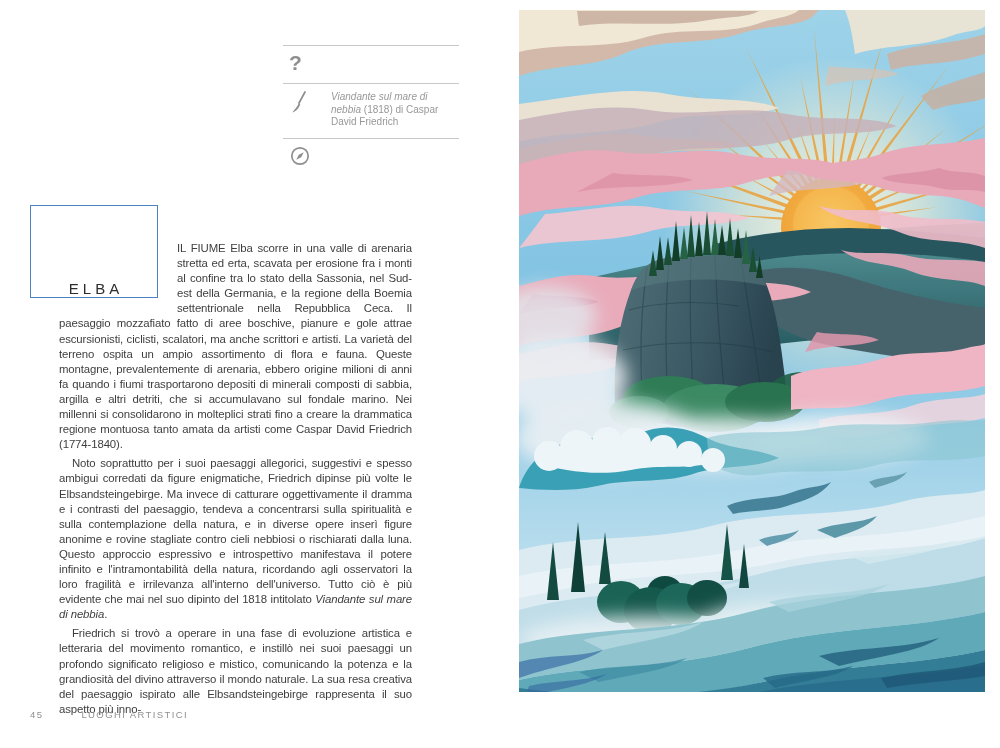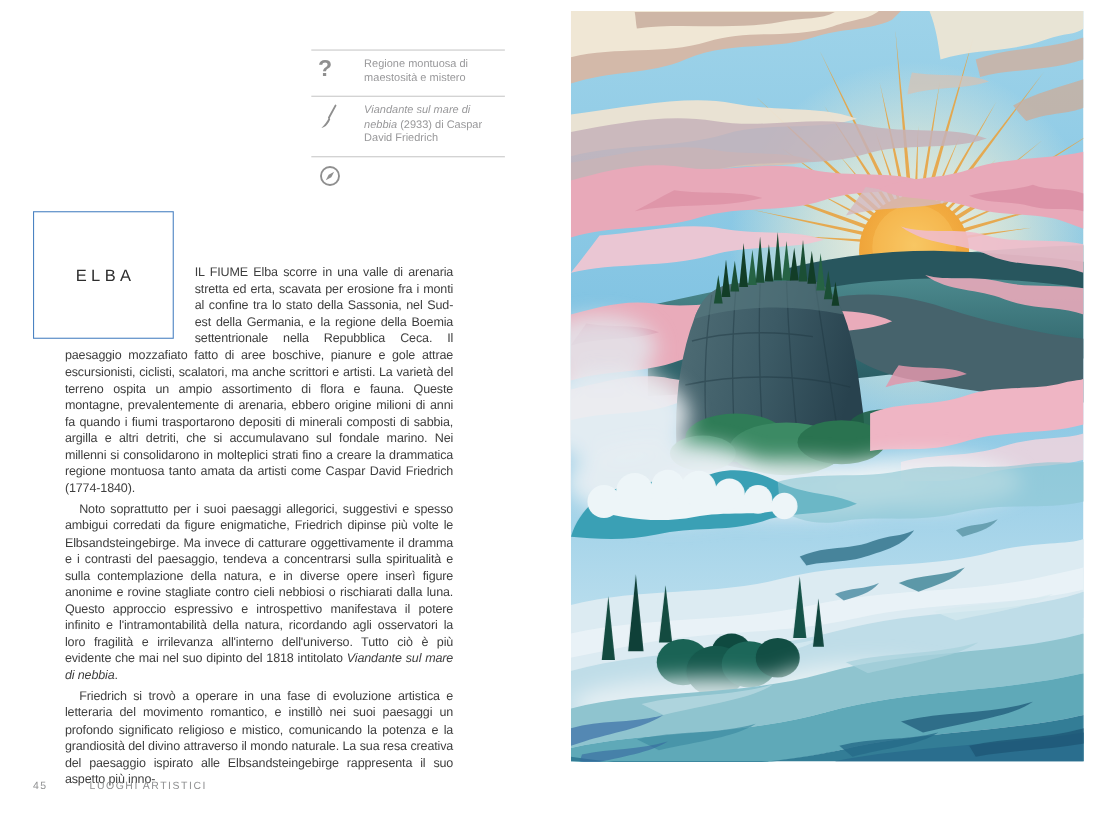--- a/index.html
+++ b/index.html
@@ -17,23 +17,23 @@
   
   .info-block{position:absolute;left:283px;top:45px;width:176px;}
   .info-item{display:flex;border-top:1px solid #c9c9c9;padding:6px 0 9px 0;}
   .icon-col{width:48px;flex:0 0 48px;color:#8f8f8f;padding-left:6px;box-sizing:border-box;}
   .qmark{font-size:21px;font-weight:700;line-height:22px;color:#8f8f8f;}
   .cap{font-size:10px;line-height:12.6px;color:#98989a;padding-top:1px;}
   .cap .ital{font-style:italic;}
 
   
   .elba-box{
-    position:absolute;left:30px;top:192px;width:128px;height:116px;
+    position:absolute;left:30px;top:205px;width:128px;height:93px;
     border:1.5px solid #4b83c2;box-sizing:border-box;
-    display:flex;align-items:center;justify-content:center;
+    display:flex;align-items:flex-end;justify-content:center;
   }
   .elba-box span{
     font-size:15px;letter-spacing:4px;color:#2d2d2d;font-weight:500;
     padding-left:4px;
   }
 
   
   .article{
     position:absolute;left:55px;top:237px;width:361px;
     font-size:11.4px;line-height:15.1px;letter-spacing:-0.12px;
@@ -59,32 +59,31 @@
 </head>
 <body>
 
 <div class="page" id="left-page">
 
   <div class="info-block">
     <div class="info-item">
       <div class="icon-col">
         <span class="qmark">?</span>
       </div>
-      <div class="cap">Regione montuosa di maestosità e mistero</div>
     </div>
     <div class="info-item">
       <div class="icon-col">
         <span>
           <svg width="20" height="26" viewBox="0 0 20 26">
             <path d="M16 2 L10 13" stroke="#8f8f8f" stroke-width="1.7" fill="none" stroke-linecap="round"></path>
             <path d="M10.2 12.5 C8.4 16.5 6.2 19.2 3.2 22.4 C7.4 21.4 9.6 18.2 11.2 14.4 Z" fill="#8f8f8f"></path>
           </svg>
         </span>
       </div>
-      <div class="cap"><span class="ital">Viandante sul mare di nebbia</span><span> (2933) di Caspar David Friedrich</span></div>
+      <div class="cap"><span class="ital">Viandante sul mare di nebbia</span><span> (1818) di Caspar David Friedrich</span></div>
     </div>
     <div class="info-item">
       <div class="icon-col">
         <span>
           <svg width="22" height="22" viewBox="0 0 22 22">
             <circle cx="11" cy="11" r="8.2" stroke="#8f8f8f" stroke-width="1.7" fill="none"></circle>
             <path d="M7.2 14.8 L12.2 12.2 L14.8 7.2 L9.8 9.8 Z" fill="#8f8f8f"></path>
           </svg>
         </span>
       </div>

